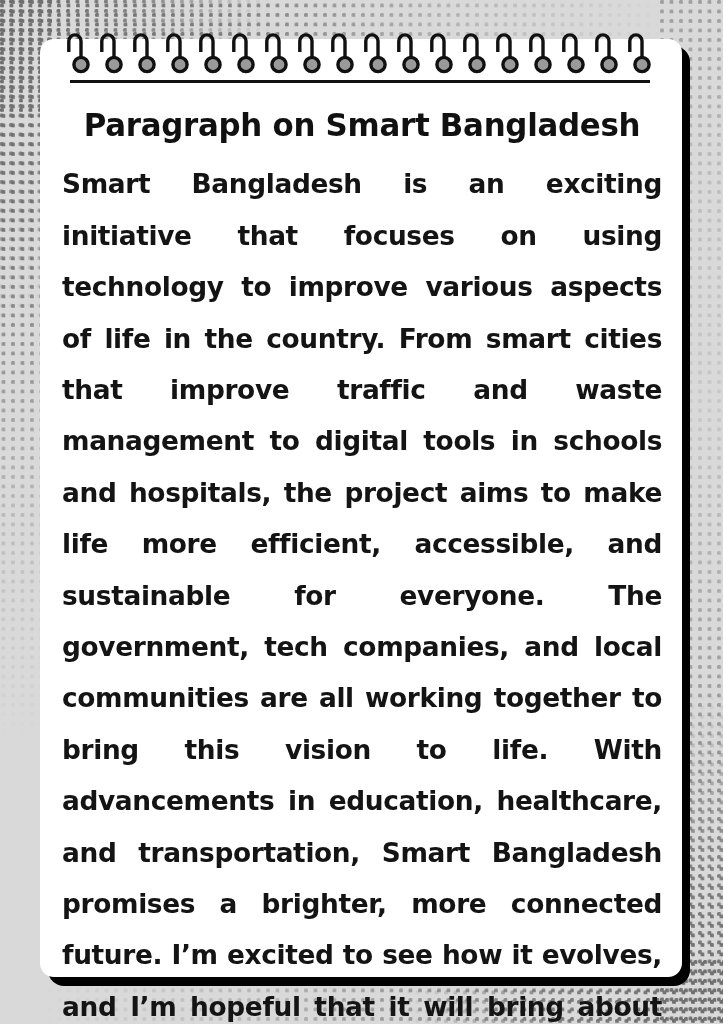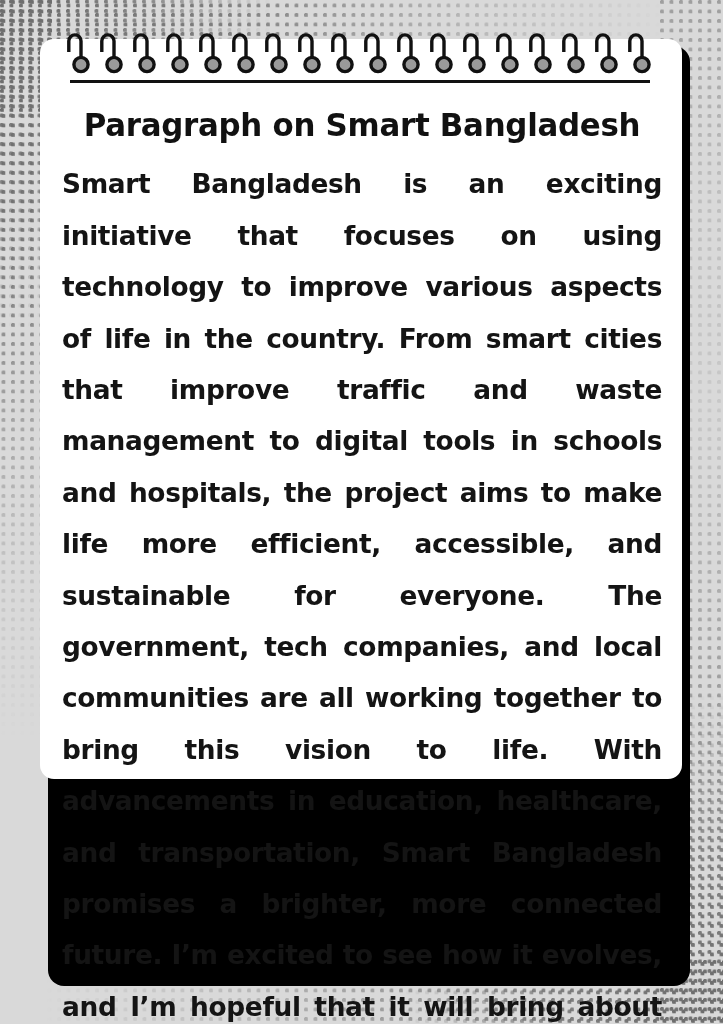--- a/index.html
+++ b/index.html
@@ -87,21 +87,21 @@
     background: #000000;
     border-radius: 16px;
   }
 
   
   #paper {
     position: absolute;
     left: 40px;
     top: 39px;
     width: 642px;
-    height: 740px;
+    height: 938px;
     background: #ffffff;
     border-radius: 14px;
     overflow: visible;
   }
 
   
   #spiral {
     position: absolute;
     left: 40px;
     top: 26px;

